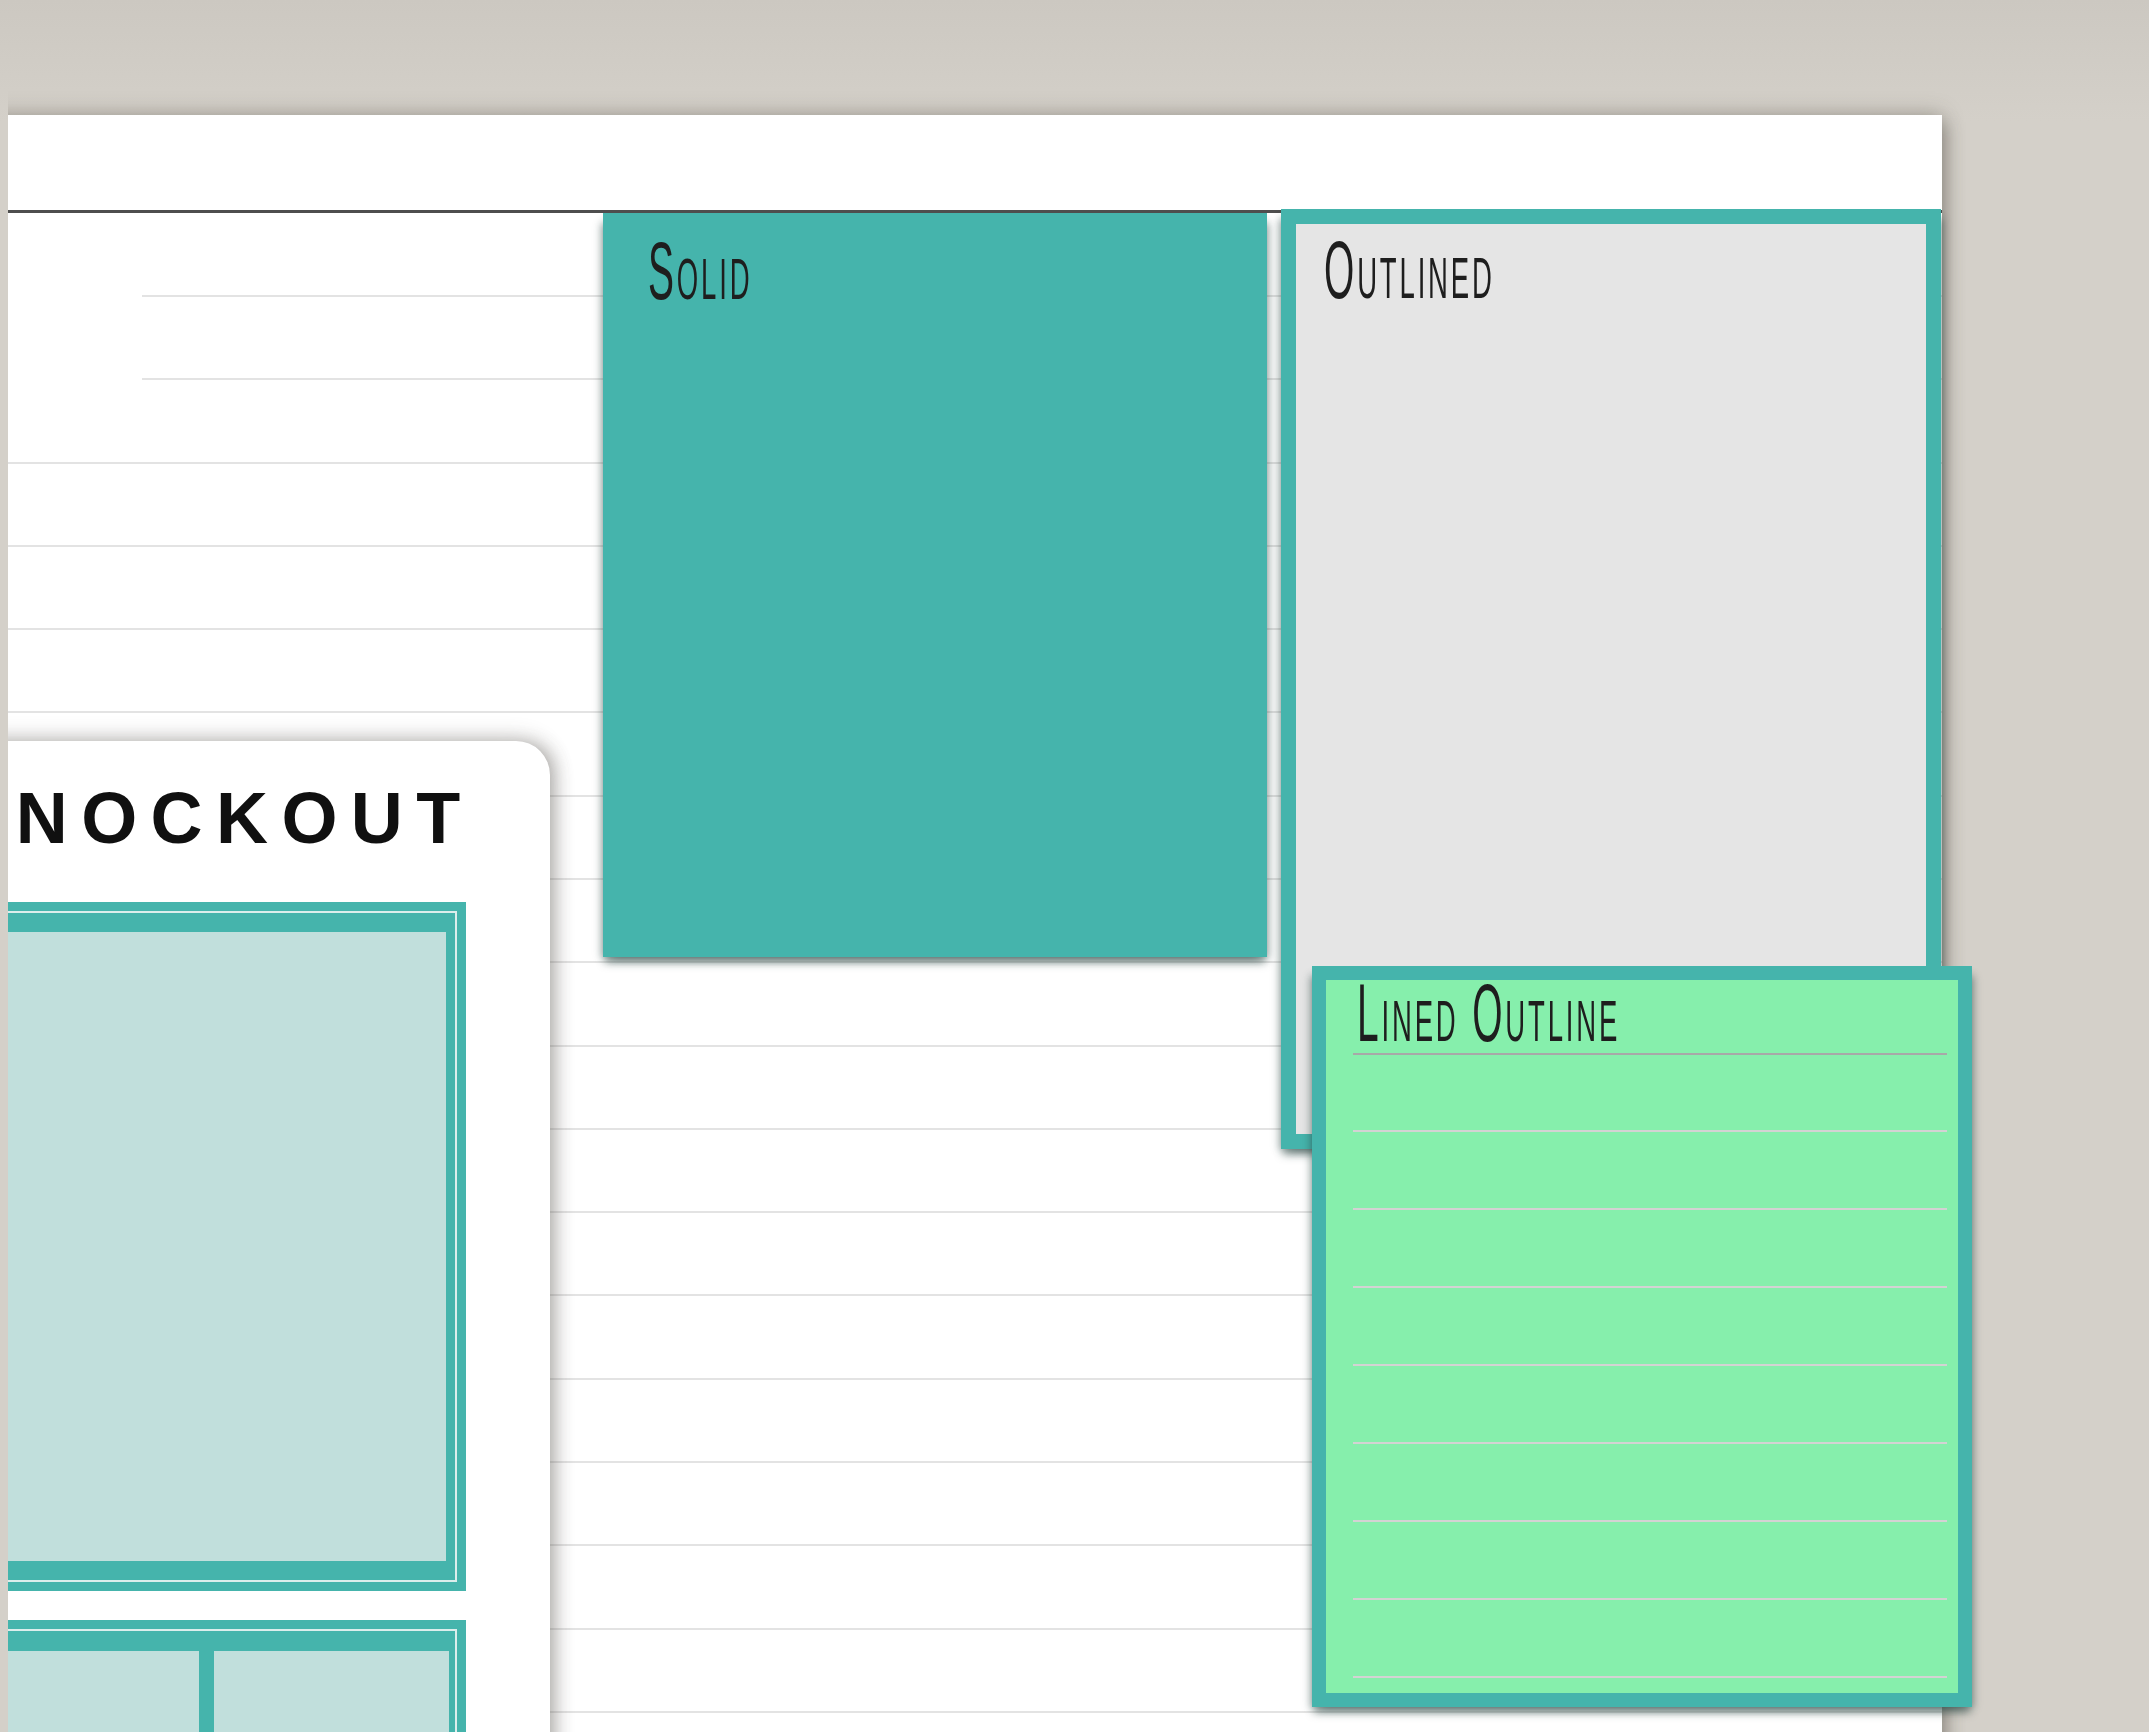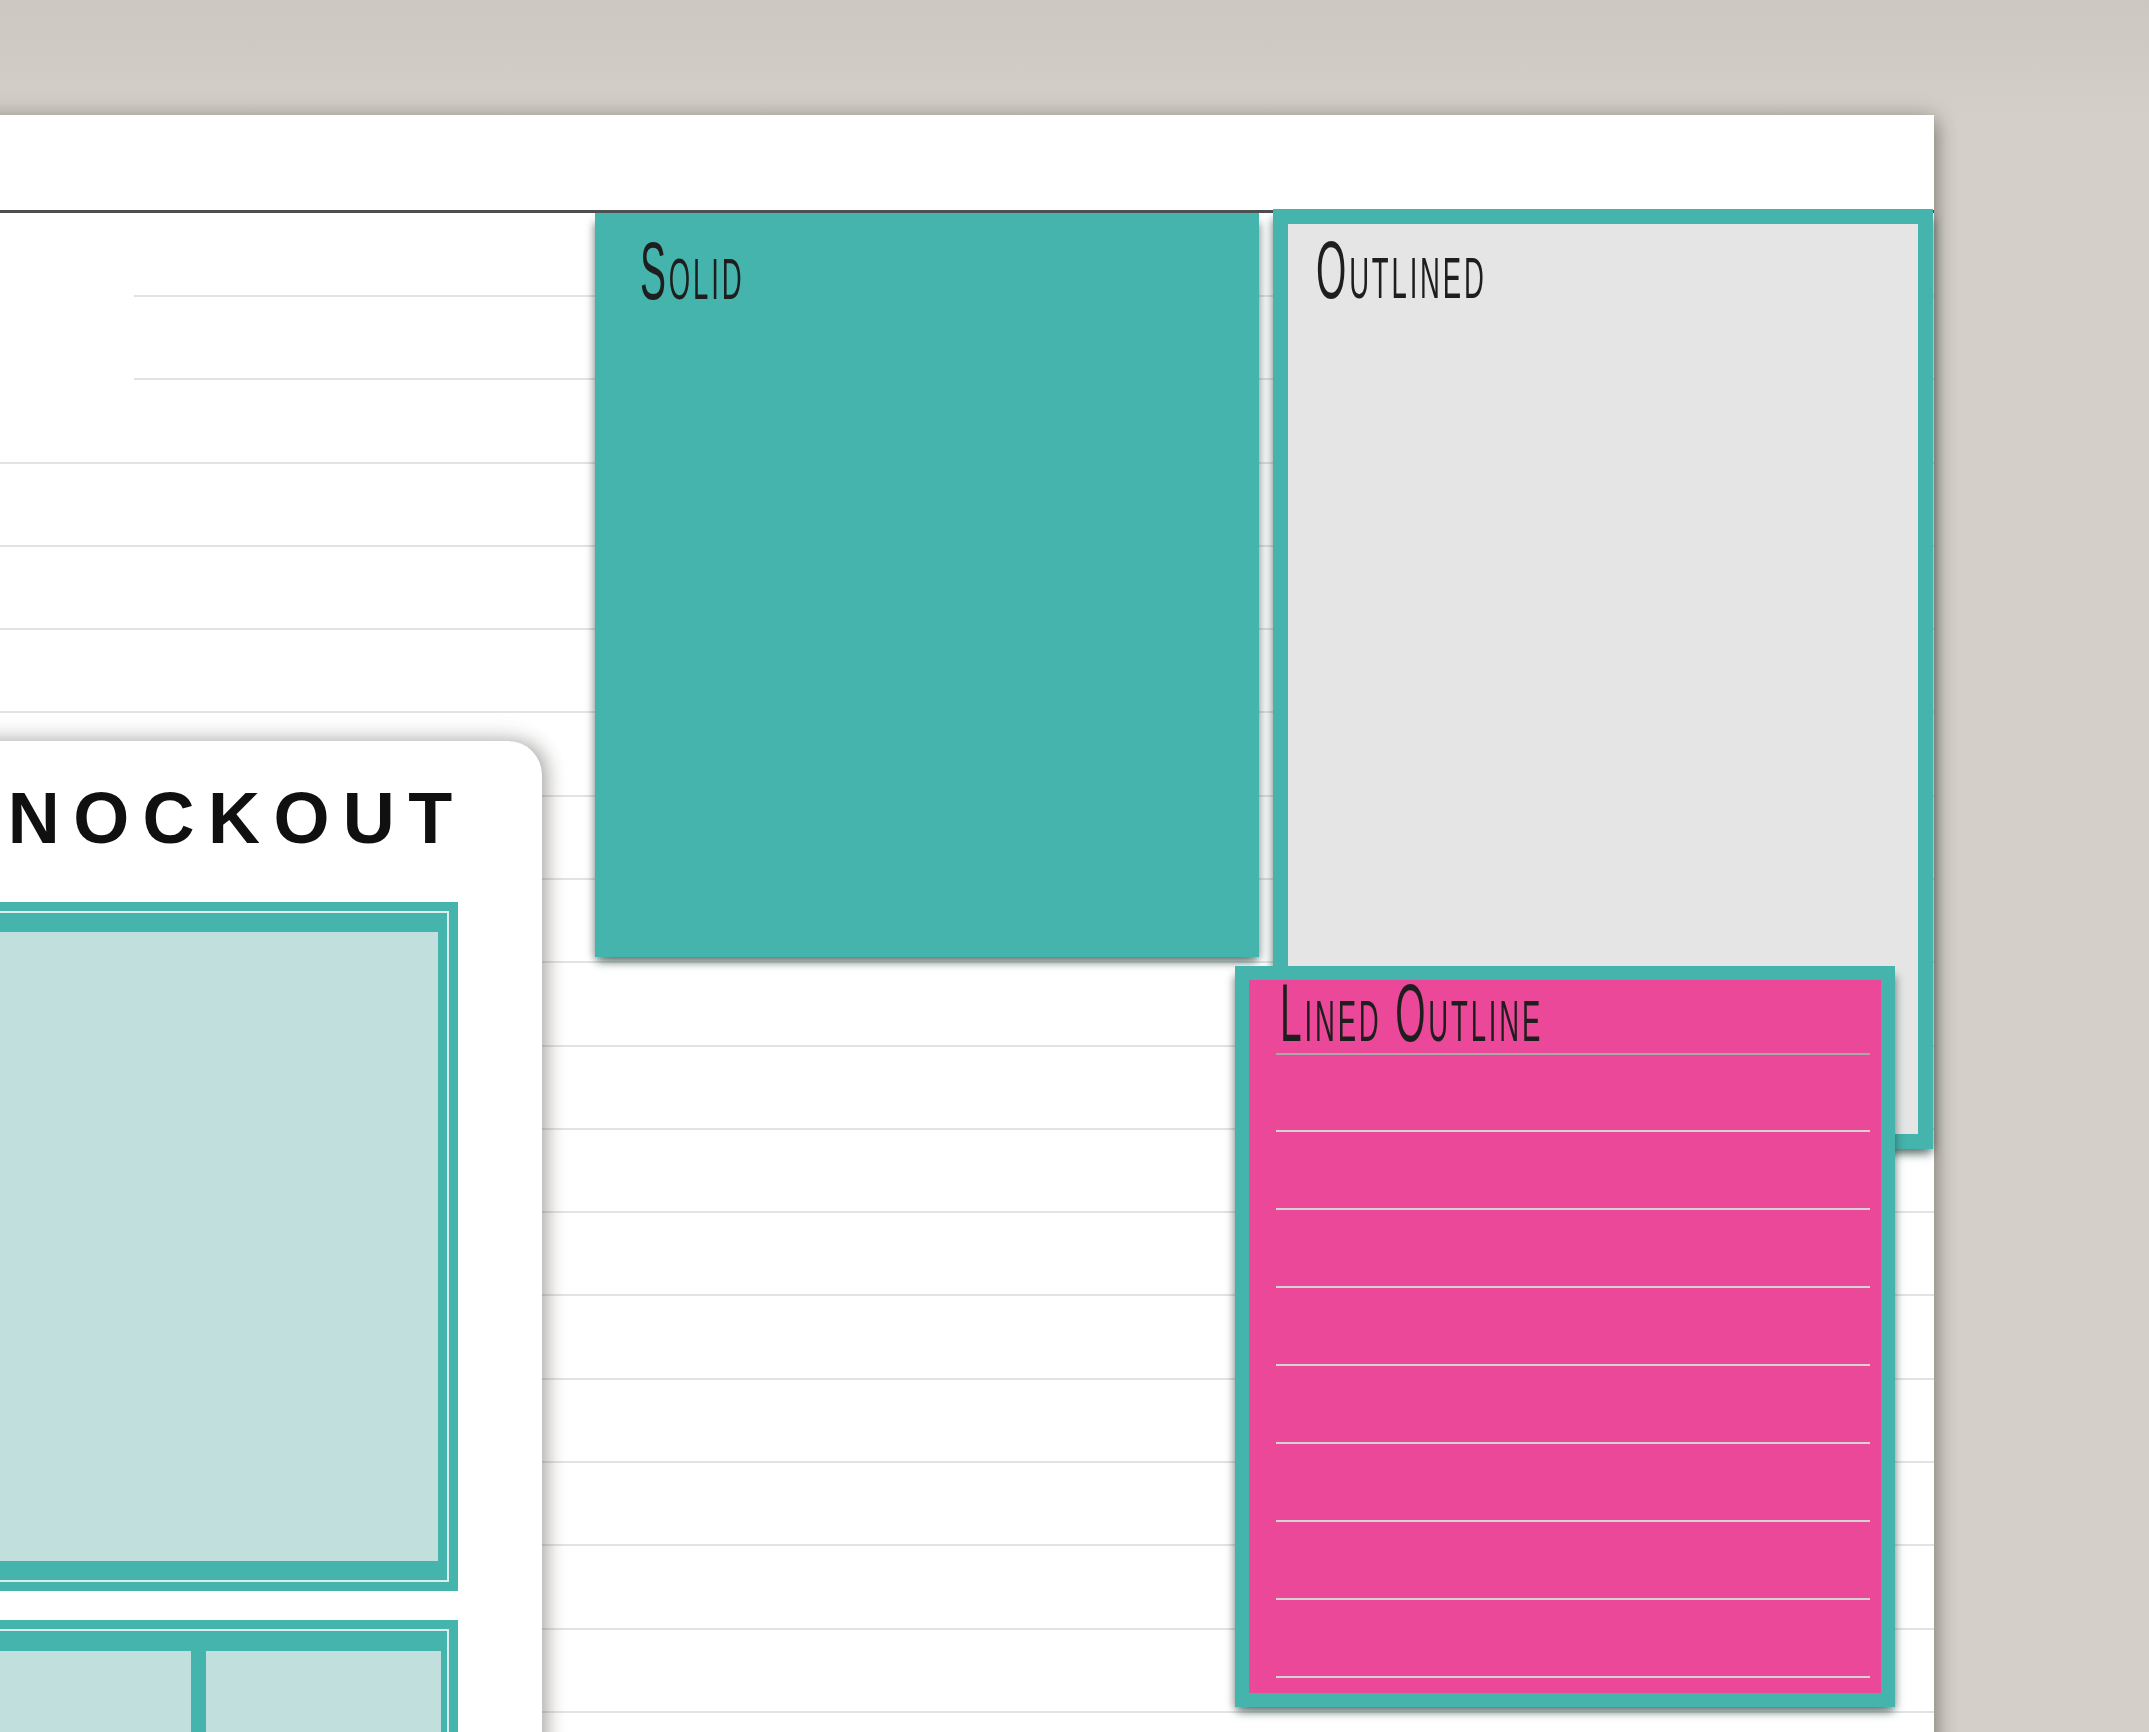--- a/index.html
+++ b/index.html
@@ -1,21 +1,21 @@
 <!DOCTYPE html>
 <html style="font-size:14.3px"><head>
 <meta charset="utf-8">
 <style>
   html,body{margin:0;padding:0;}
   body{
     width:2149px;height:1732px;overflow:hidden;position:relative;
     font-family:"Liberation Sans", sans-serif;
     background:linear-gradient(180deg,#ccc8c1 0%,#d4d0c9 7%,#d4d0c9 100%);
   }
-  .scene{position:absolute;inset:0;overflow:hidden;}
+  .scene{position:absolute;inset:0;overflow:hidden;margin-left:8px;}
 
   
   .page{
     position:absolute;left:-54px;top:115px;width:1988px;height:1746px;
     background:#ffffff;
     box-shadow:0 0 19.7px rgba(80,75,65,0.38), 12.5px 0 16px -9px rgba(80,75,65,0.35);
   }
   .page-rule-dark{
     position:absolute;left:0;right:0;top:95px;height:2.7px;background:#4e4e4e;
   }
@@ -26,21 +26,21 @@
   
   .sticker{
     position:absolute;box-sizing:border-box;
     box-shadow:0 8px 8px -1.8px rgba(44,72,68,0.5),
                6.3px 5.4px 8px -4.5px rgba(44,72,68,0.35),
               -6.3px 5.4px 8px -4.5px rgba(44,72,68,0.35);
   }
   .sticker-solid{left:649px;top:98px;width:664px;height:744px;background:#45b4ac;}
   .sticker-outlined{left:1327px;top:94px;width:660px;height:940px;background:#e5e5e5;border:15px solid #45b4ac;}
   .sticker-two-tone{left:651px;top:851px;width:661px;height:741px;background:#c1dfdc;border:13.4px solid #45b4ac;}
-  .sticker-lined-outline{left:1289px;top:851px;width:660px;height:741px;background:#ec4899;border:14.3px solid #45b4ac;}
+  .sticker-lined-outline{left:1358px;top:851px;width:660px;height:741px;background:#86efac;border:14.3px solid #45b4ac;}
 
   .sticker-label{
     position:absolute;white-space:nowrap;color:#1e1e1e;
     font-size:75px;line-height:1;font-weight:500;
     font-variant:small-caps;letter-spacing:5.4px;
     transform:scale(0.52,1.08);transform-origin:left top;
   }
   .sticker-solid .sticker-label{left:45px;top:18px;}
   .sticker-outlined .sticker-label{left:28px;top:6.3px;}
   .sticker-two-tone .sticker-label{left:34px;top:-4.5px;}

